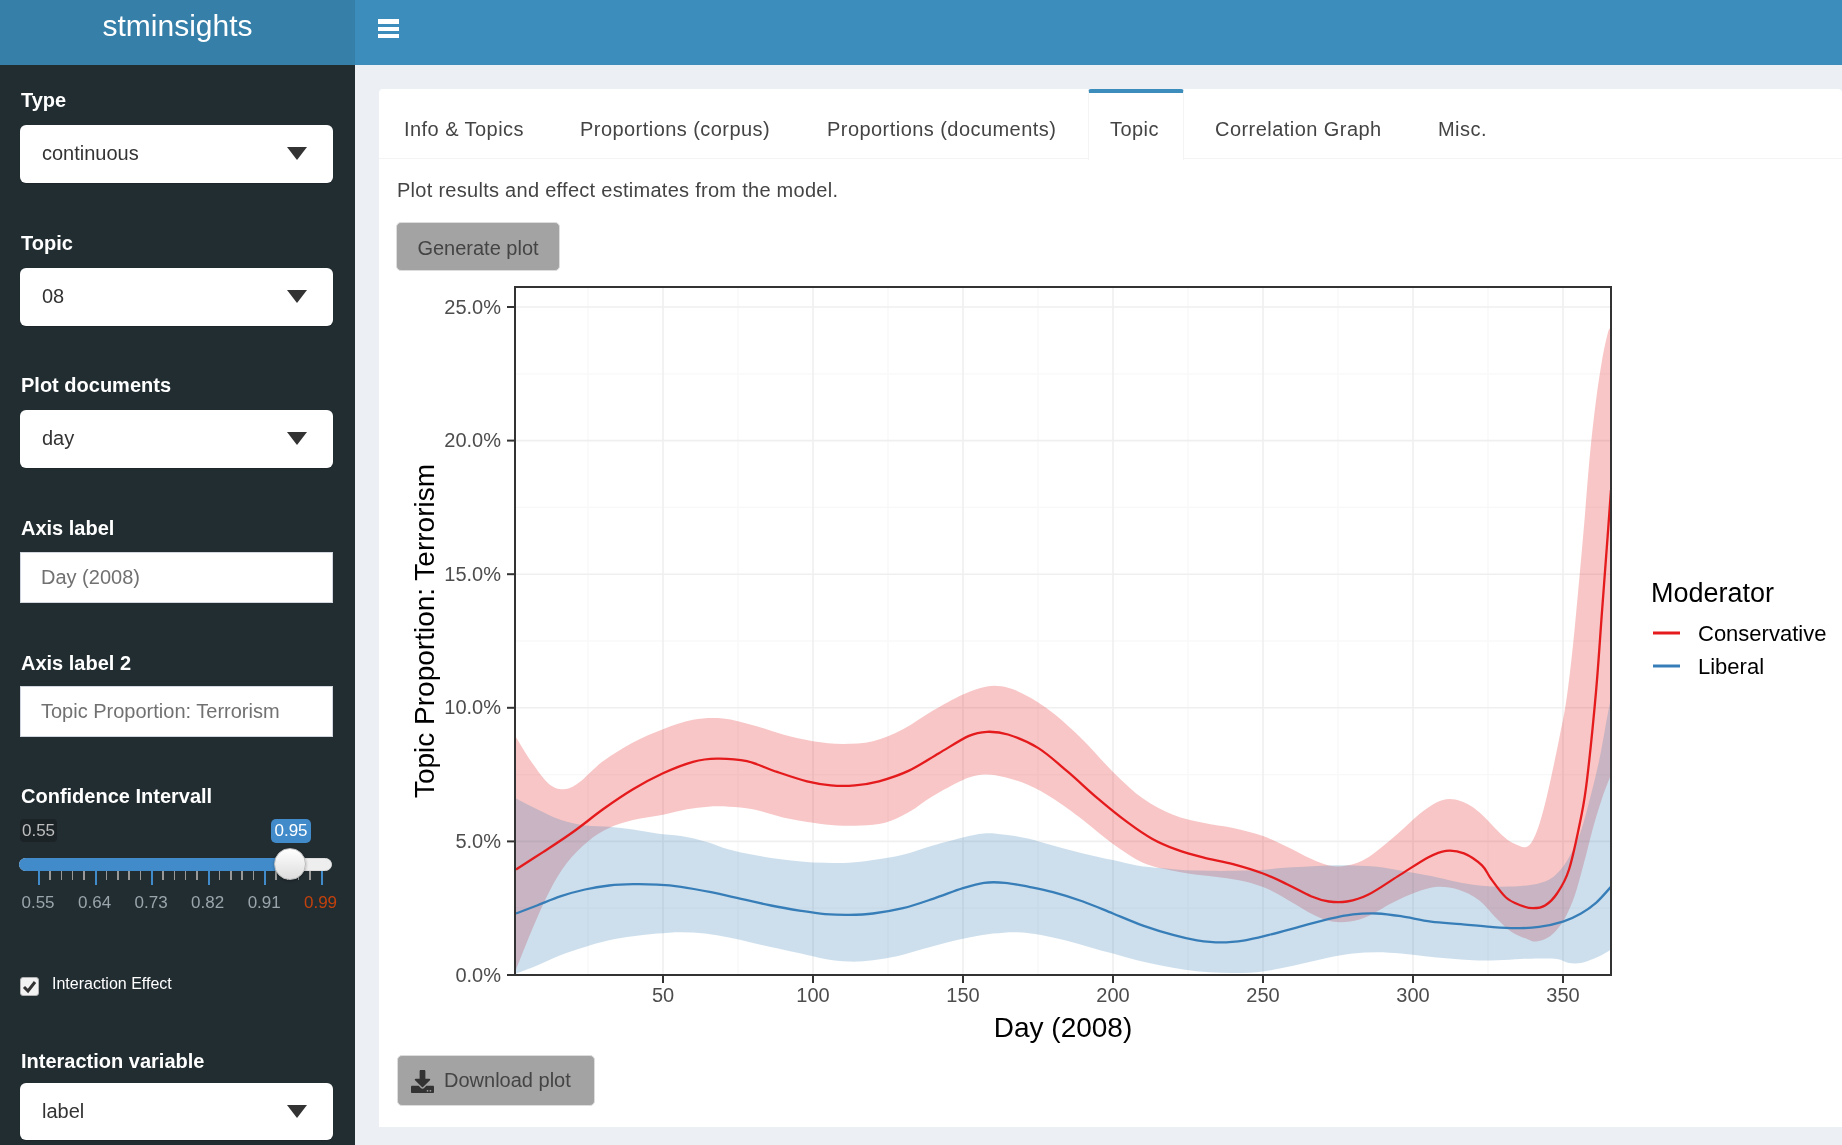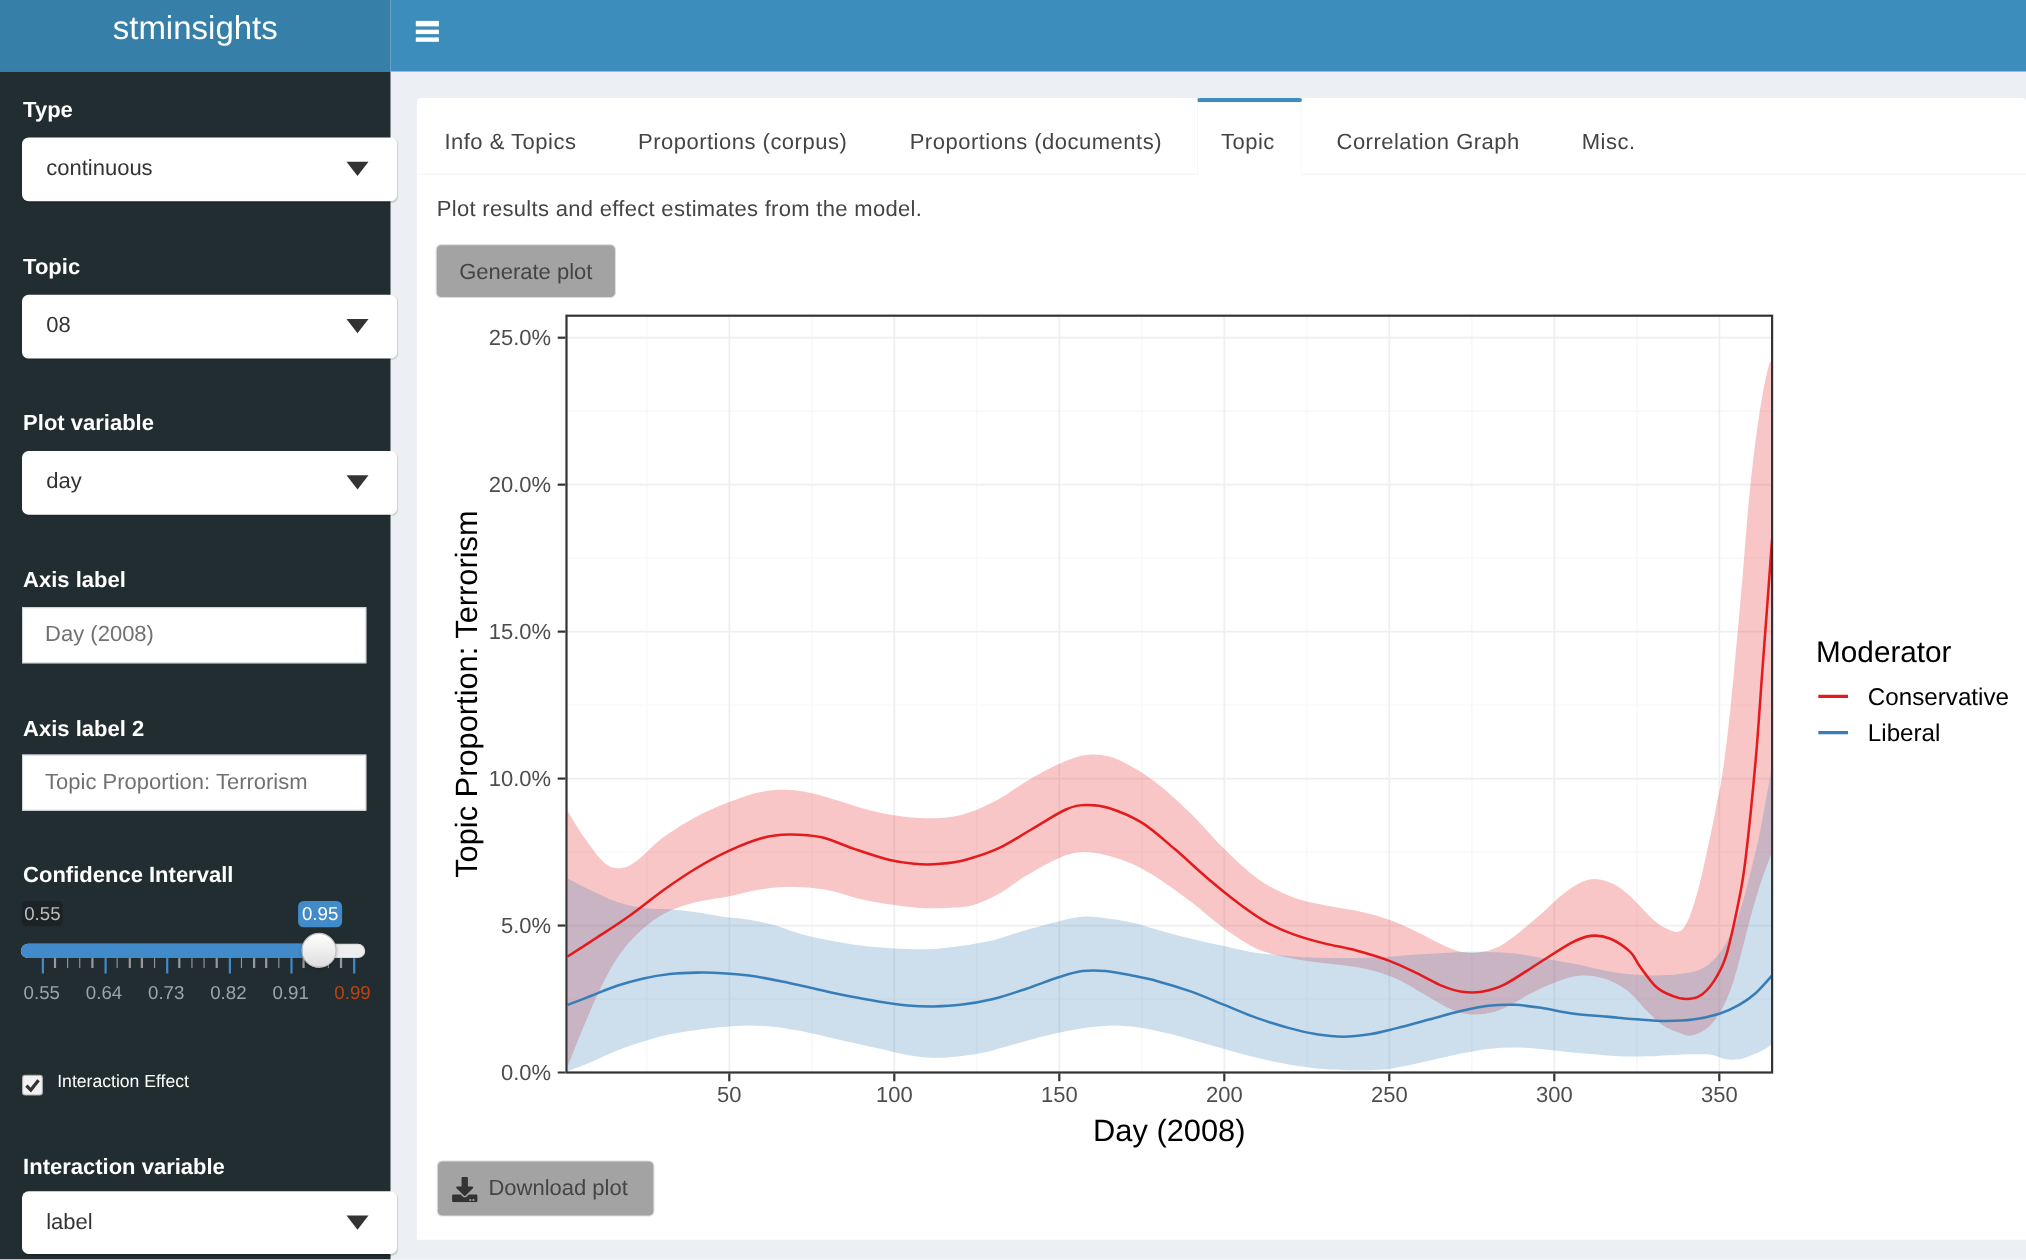--- a/index.html
+++ b/index.html
@@ -7,21 +7,21 @@
   font-family:"Liberation Sans", sans-serif; position:relative; }
 .abs { position:absolute; }
 
 #logo { left:0; top:0; width:355px; height:65px; background:#367fa9; color:#fff;
   font-size:30px; text-align:center; line-height:52px; }
 #navbar { left:355px; top:0; right:0; height:65px; background:#3c8dbc; }
 .hbar { position:absolute; left:23px; background:#fff; width:21px; height:4.5px; }
 
 #sidebar { left:0; top:65px; width:355px; height:1080px; background:#222d32; }
 .slabel { position:absolute; left:21px; color:#fff; font-weight:bold; font-size:20px; }
-.sel { position:absolute; left:20px; width:341px; height:58px; background:#fff;
+.sel { position:absolute; left:20px; width:313px; height:58px; background:#fff;
   border-radius:6px; box-shadow:0 1px 1px rgba(0,0,0,0.15); }
 .sel .txt { position:absolute; left:22px; top:0; line-height:56px; font-size:20px; color:#333; }
 .caret { position:absolute; right:26px; top:22px; width:0; height:0;
   border-left:10px solid transparent; border-right:10px solid transparent;
   border-top:13px solid #333; }
 .tinput { position:absolute; left:20px; width:313px; height:51px; background:#fff;
   border:1px solid #d2d6de; }
 .tinput .txt { position:absolute; left:20px; top:0; line-height:49px; font-size:20px; color:#717171; }
 
 #card { left:379px; top:89px; width:1463px; height:1038px; background:#fff; border-radius:4px 4px 0 0; }
@@ -49,21 +49,21 @@
 <div class="slabel" style="top:89px">Type</div>
 <div class="sel" style="top:125px">
     <span class="txt">continuous</span>
     <span class="caret"></span>
   </div>
 <div class="slabel" style="top:232px">Topic</div>
 <div class="sel" style="top:268px">
     <span class="txt">08</span>
     <span class="caret"></span>
   </div>
-<div class="slabel" style="top:374px">Plot variable</div>
+<div class="slabel" style="top:374px">Plot documents</div>
 <div class="sel" style="top:410px">
     <span class="txt">day</span>
     <span class="caret"></span>
   </div>
 <div class="slabel" style="top:517px">Axis label</div>
 <div class="tinput" style="top:552px">
     <span class="txt">Day (2008)</span>
   </div>
 <div class="slabel" style="top:652px">Axis label 2</div>
 <div class="tinput" style="top:686px">

